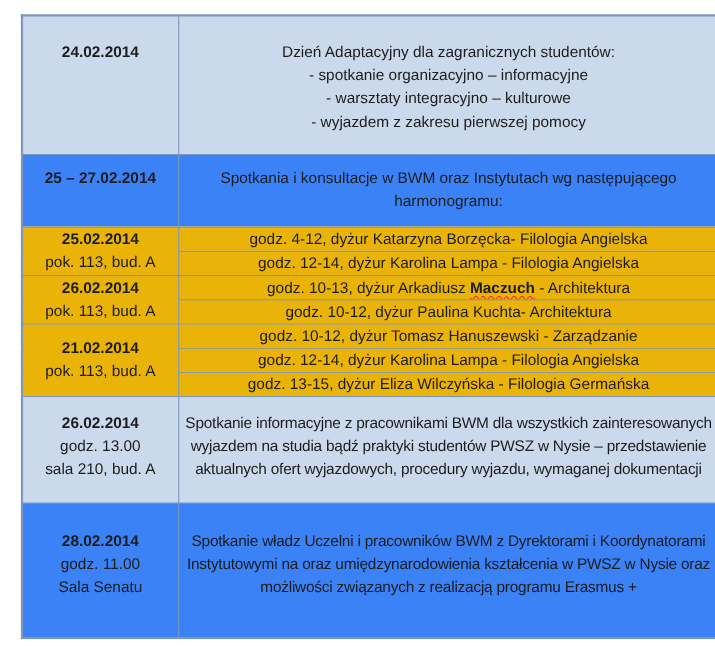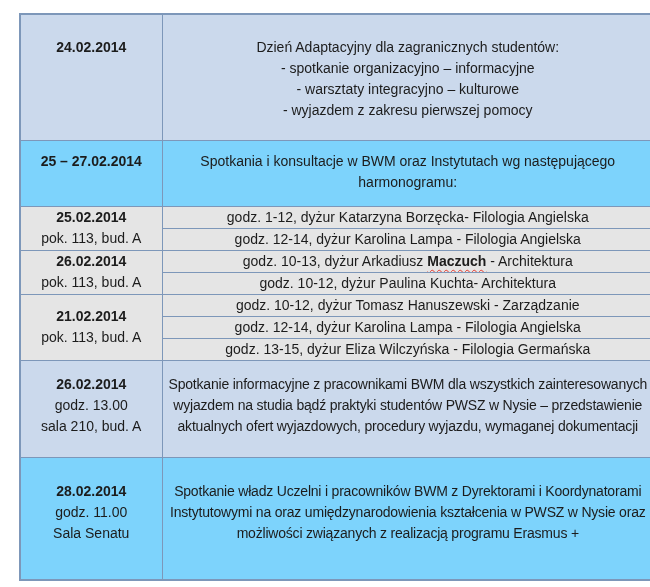--- a/index.html
+++ b/index.html
@@ -23,22 +23,22 @@
   td {
     border: 1px solid #7d97b9;
     padding: 0 6px;
     text-align: center;
     vertical-align: middle;
     font-size: 14px;
     line-height: 21px;
   }
 
   .bg-light { background: #cbd9ec; }
-  .bg-med   { background: #7dd3fc; }
-  .bg-pale  { background: #e5e5e5; }
+  .bg-med   { background: #3b82f6; }
+  .bg-pale  { background: #eab308; }
 
   tr.h-r1 { height: 126px; }
   tr.h-r2 { height: 66px; }
   tr.h-slot { height: 22px; }
   tr.h-r6 { height: 97px; }
   tr.h-r7 { height: 123px; border-radius: 16px; }
 
   .v-top { vertical-align: top; }
   .pt-lg { padding-top: 22px; }
   .pt-md { padding-top: 13px; }
@@ -97,21 +97,21 @@
           <div class="line">harmonogramu:</div>
         </td>
       </tr>
 
       <tr class="h-slot">
         <td class="bg-pale" rowspan="2">
           <div class="date-line">25.02.2014</div>
           <div class="sub-line">pok. 113, bud. A</div>
         </td>
         <td class="bg-pale">
-          <div class="slot-text">godz. 1-12, dyżur Katarzyna Borzęcka- Filologia Angielska</div>
+          <div class="slot-text">godz. 4-12, dyżur Katarzyna Borzęcka- Filologia Angielska</div>
         </td>
       </tr>
       <tr class="h-slot">
         <td class="bg-pale">
           <div class="slot-text">godz. 12-14, dyżur Karolina Lampa - Filologia Angielska</div>
         </td>
       </tr>
 
       <tr class="h-slot">
         <td class="bg-pale" rowspan="2">

